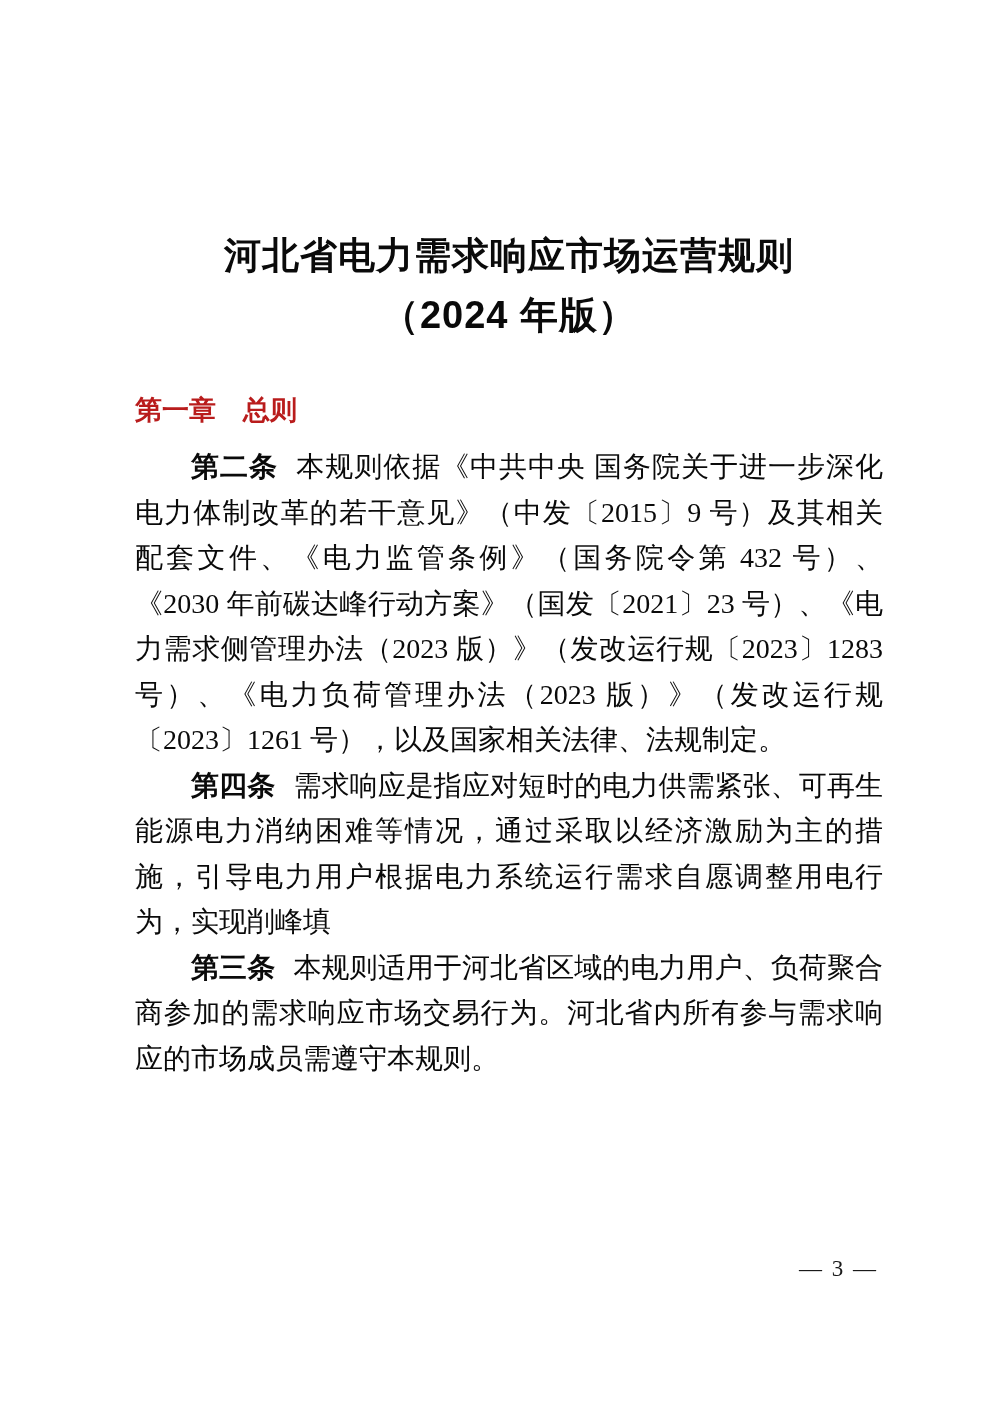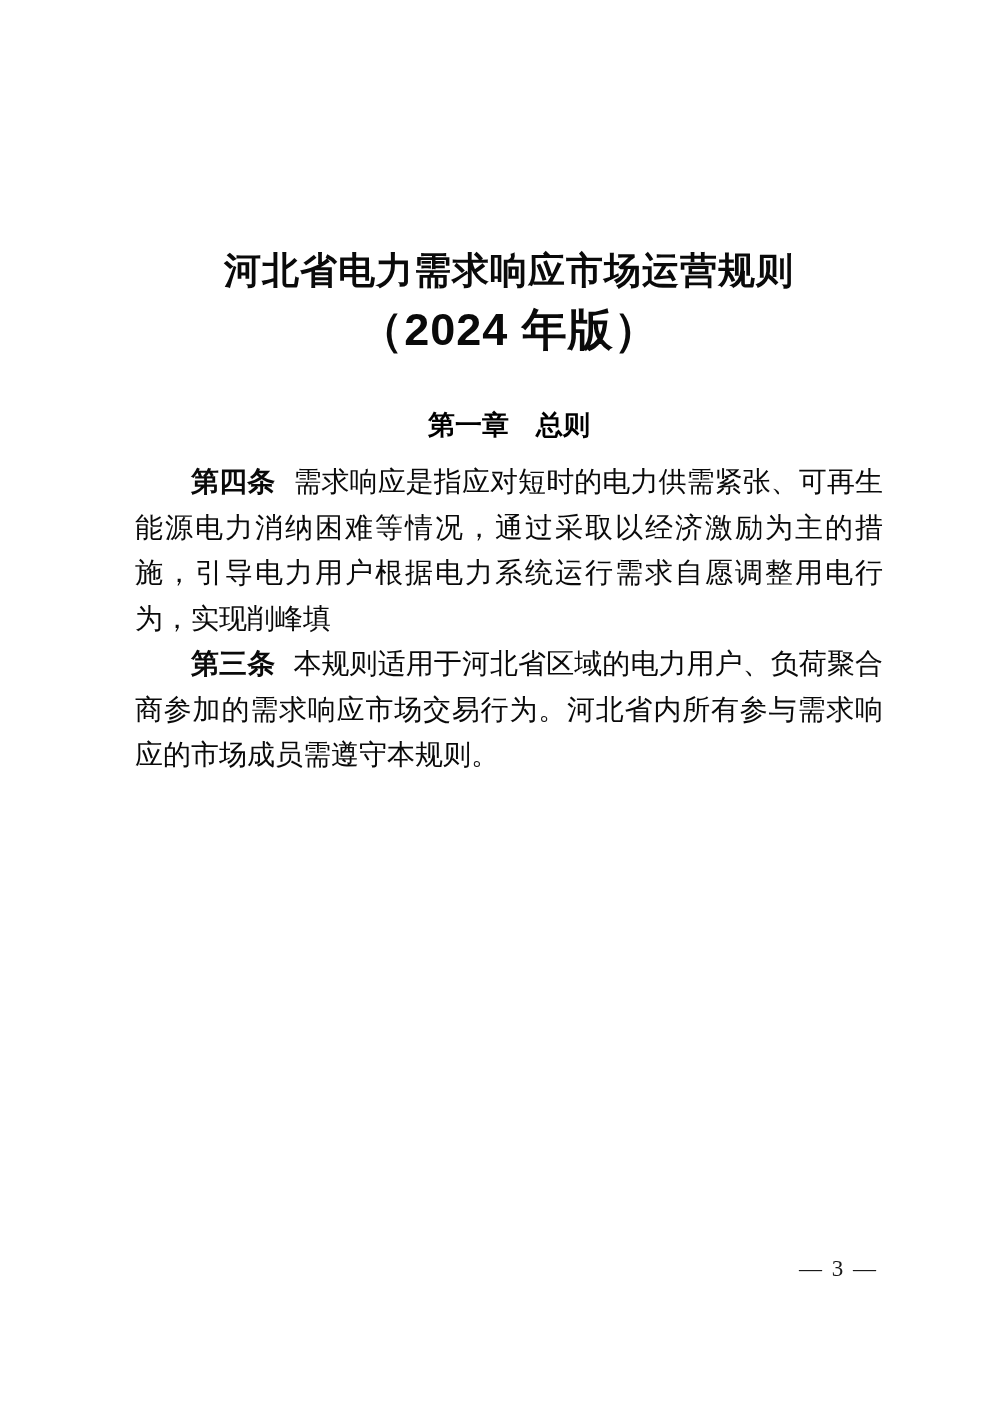--- a/index.html
+++ b/index.html
@@ -13,49 +13,48 @@
     margin: 0 auto;
     background: #ffffff;
     overflow: hidden;
     color: #111111;
   }
   .content {
     position: absolute;
     left: 135px;
     top: 0;
     width: 748px;
-    margin-top: 15px;
   }
   .doc-title {
     padding-top: 226px;
     text-align: center;
     font-family: "Liberation Sans", "DejaVu Sans", sans-serif;
     font-weight: bold;
     font-size: 37px;
     line-height: 60px;
     color: #0a0a0a;
     letter-spacing: 1px;
   }
   .doc-subtitle {
     text-align: center;
     font-family: "Liberation Sans", "DejaVu Sans", sans-serif;
     font-weight: bold;
-    font-size: 45px;
+    font-size: 38px;
     line-height: 58px;
     color: #0a0a0a;
     letter-spacing: 1px;
   }
   .chapter-heading {
     margin-top: 46px;
-    text-align: center;
+    text-align: left;
     font-family: "Liberation Sans", "DejaVu Sans", sans-serif;
     font-weight: bold;
     font-size: 27px;
     line-height: 40px;
-    color: #000000;
+    color: #b91c1c;
   }
   .body-text {
     margin-top: 14px;
     font-family: "Liberation Serif", "DejaVu Serif", serif;
     font-size: 28px;
     line-height: 45.5px;
     text-align: justify;
     text-justify: inter-ideograph;
     color: #0a0a0a;
   }
@@ -84,20 +83,21 @@
 
     <div class="doc-title">河北省电力需求响应市场运营规则</div>
 
     <div class="doc-subtitle">（2024 年版）</div>
 
     <div class="chapter-heading">第一章　总则</div>
 
     <div class="body-text">
 
 
+      <p class="article"><span class="article-label">第二条</span><span>本规则依据《中共中央 国务院关于进一步深化电力体制改革的若干意见》（中发〔2015〕9 号）及其相关配套文件、《电力监管条例》（国务院令第 432 号）、《2030 年前碳达峰行动方案》（国发〔2021〕23 号）、《电力需求侧管理办法（2023 版）》（发改运行规〔2023〕1283 号）、《电力负荷管理办法（2023 版）》（发改运行规〔2023〕1261 号），以及国家相关法律、法规制定。</span></p>
 
       <p class="article"><span class="article-label">第四条</span><span>需求响应是指应对短时的电力供需紧张、可再生能源电力消纳困难等情况，通过采取以经济激励为主的措施，引导电力用户根据电力系统运行需求自愿调整用电行为，实现削峰填</span></p>
 
       <p class="article"><span class="article-label">第三条</span><span>本规则适用于河北省区域的电力用户、负荷聚合商参加的需求响应市场交易行为。河北省内所有参与需求响应的市场成员需遵守本规则。</span></p>
 
     </div>
   </div>
 
   <div class="page-number">— 3 —</div>
 </div>

